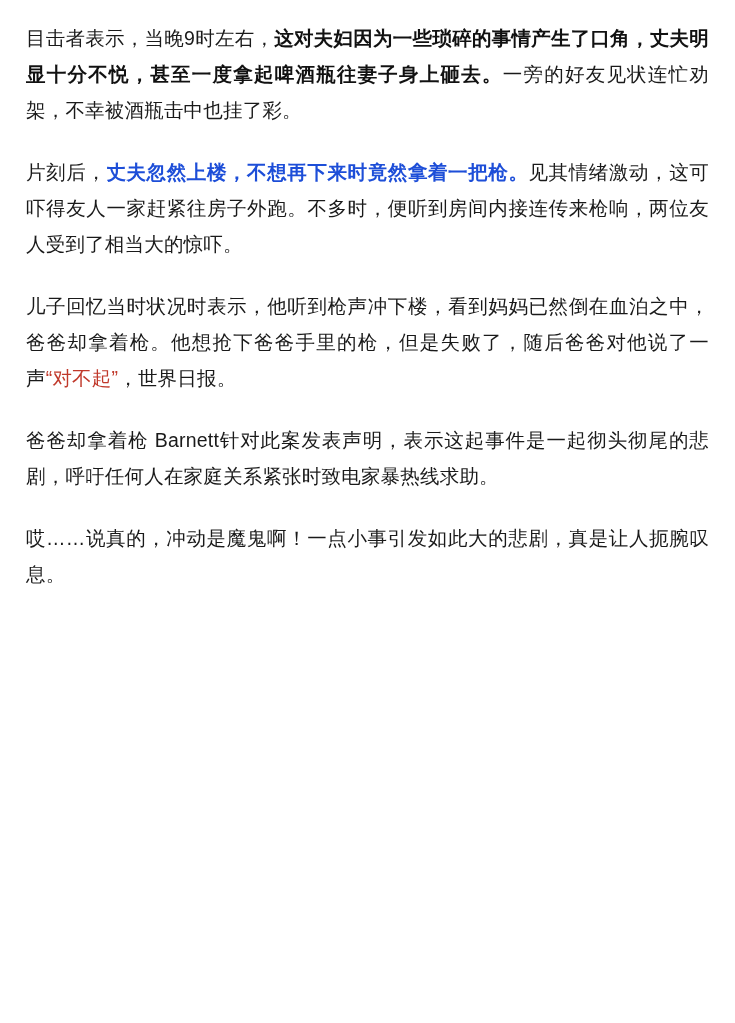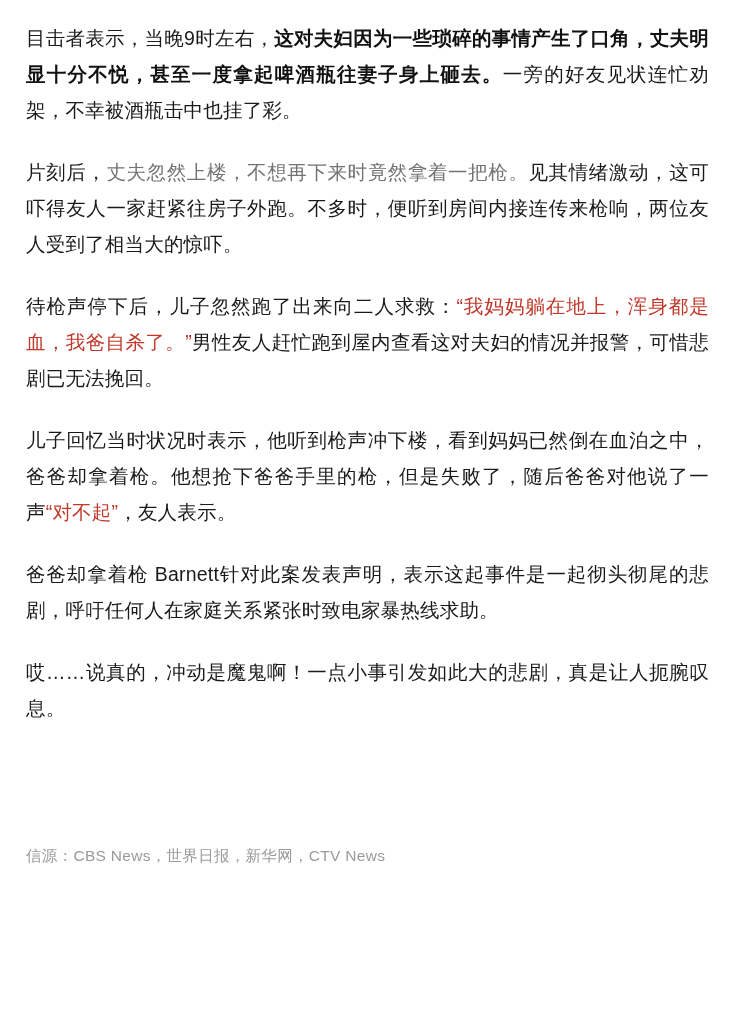--- a/index.html
+++ b/index.html
@@ -30,22 +30,22 @@
     color: #1a1a1a;
   }
   .article p:last-of-type {
     margin-bottom: 12px;
   }
   .bold {
     font-weight: bold;
     color: #111111;
   }
   .accent {
-    color: #737373;
-    font-weight: normal;
+    color: #1d4ed8;
+    font-weight: bold;
   }
   .accent-quote {
     color: #c0392b;
   }
   .source {
     position: absolute;
     left: 26px;
     bottom: 16px;
     font-size: 15.5px;
     color: #9a9a9a;
@@ -57,25 +57,23 @@
 <body>
 
 <div class="page">
   <div class="article">
 
     <p><span>目击者表示，当晚9时左右，</span><span class="bold">这对夫妇因为一些琐碎的事情产生了口角，丈夫明显十分不悦，甚至一度拿起啤酒瓶往妻子身上砸去。</span><span>一旁的好友见状连忙劝架，不幸被酒瓶击中也挂了彩。</span></p>
 
 
     <p><span>片刻后，</span><span class="accent">丈夫忽然上楼，不想再下来时竟然拿着一把枪。</span><span>见其情绪激动，这可吓得友人一家赶紧往房子外跑。不多时，便听到房间内接连传来枪响，两位友人受到了相当大的惊吓。</span></p>
 
-    <p><span>待枪声停下后，儿子忽然跑了出来向二人求救：</span><span class="accent-quote">“我妈妈躺在地上，浑身都是血，我爸自杀了。”</span><span>男性友人赶忙跑到屋内查看这对夫妇的情况并报警，可惜悲剧已无法挽回。</span></p>
 
-    <p><span>儿子回忆当时状况时表示，他听到枪声冲下楼，看到妈妈已然倒在血泊之中，爸爸却拿着枪。他想抢下爸爸手里的枪，但是失败了，随后爸爸对他说了一声</span><span class="accent-quote">“对不起”</span><span>，友人表示。</span></p>
+    <p><span>儿子回忆当时状况时表示，他听到枪声冲下楼，看到妈妈已然倒在血泊之中，爸爸却拿着枪。他想抢下爸爸手里的枪，但是失败了，随后爸爸对他说了一声</span><span class="accent-quote">“对不起”</span><span>，世界日报。</span></p>
 
 
     <p><span>爸爸却拿着枪 Barnett针对此案发表声明，表示这起事件是一起彻头彻尾的悲剧，呼吁任何人在家庭关系紧张时致电家暴热线求助。</span></p>
 
     <p><span>哎……说真的，冲动是魔鬼啊！一点小事引发如此大的悲剧，真是让人扼腕叹息。</span></p>
 
   </div>
 
-  <div class="source">信源：CBS News，世界日报，新华网，CTV News</div>
 </div>
 
 </body></html>

